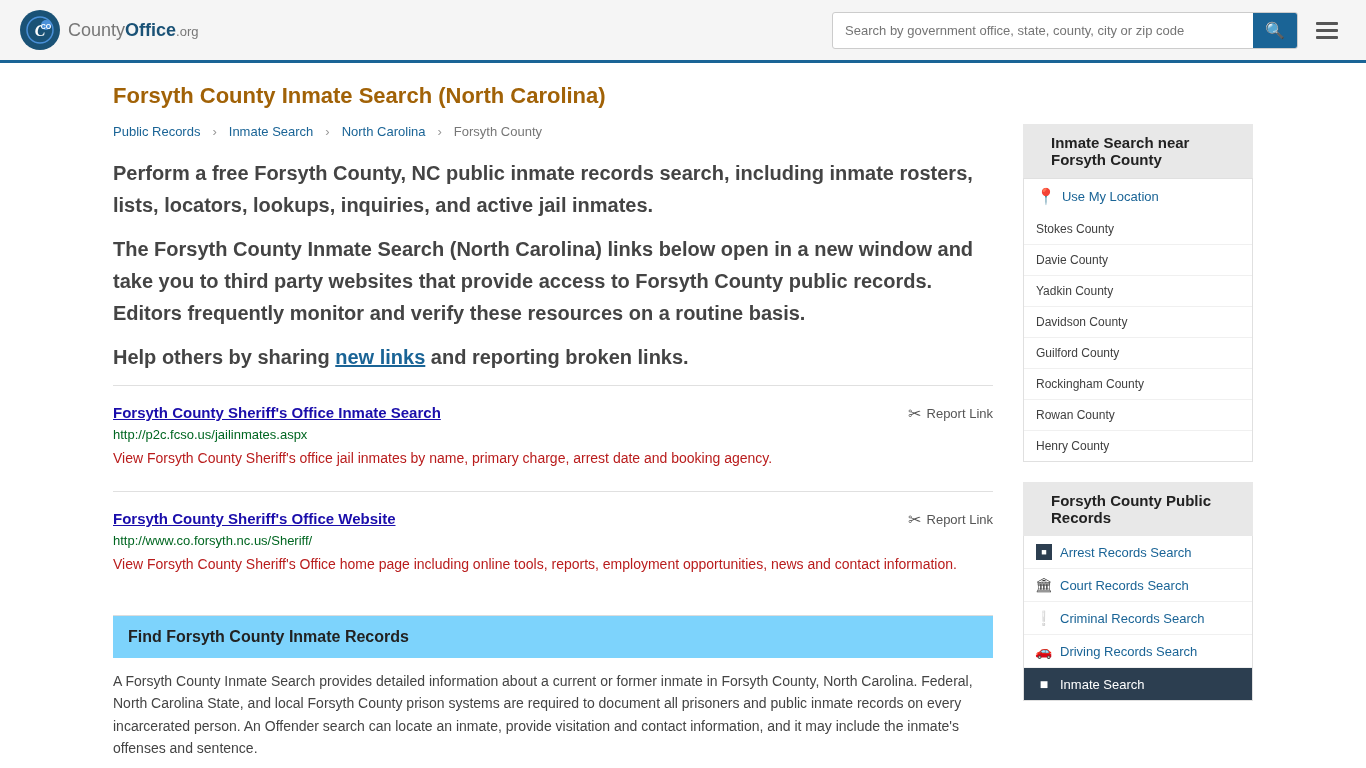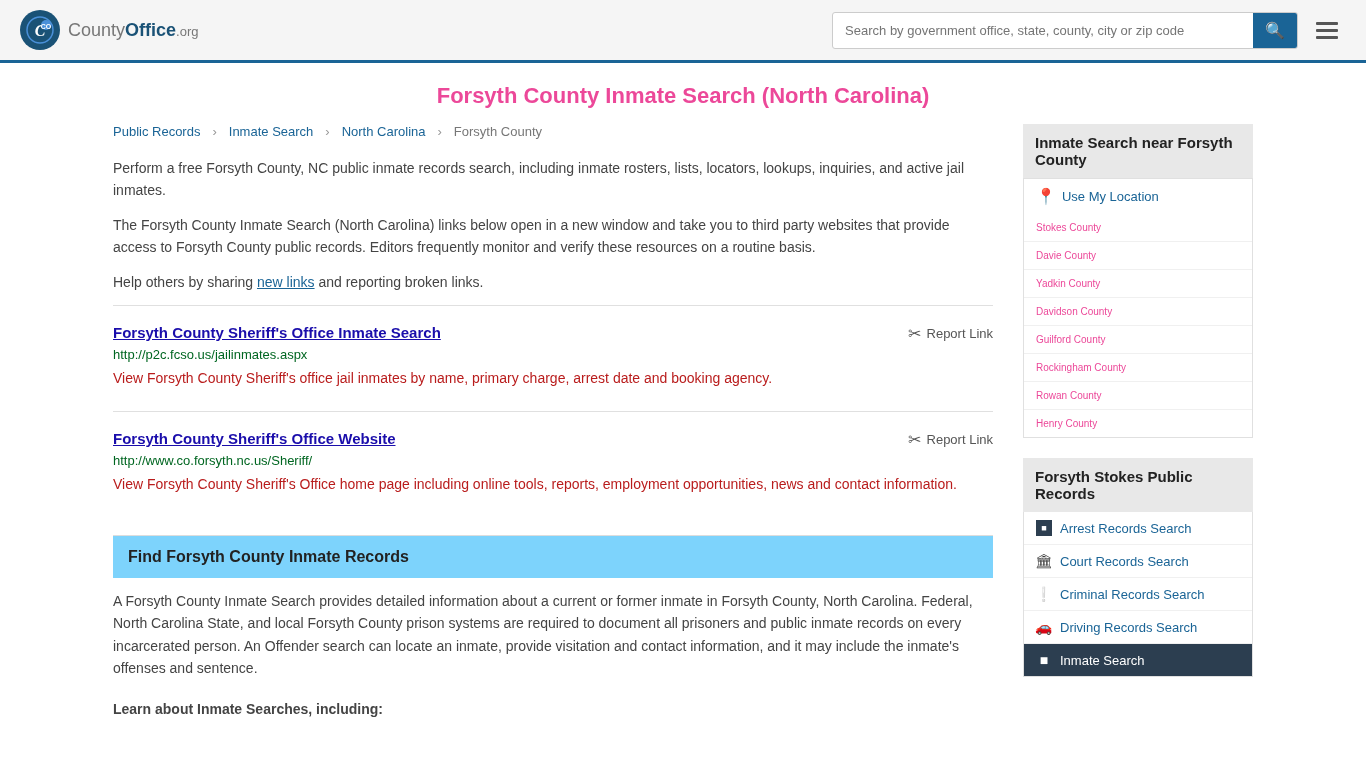--- a/index.html
+++ b/index.html
@@ -90,23 +90,22 @@
 
     
     .main-container {
       max-width: 1200px;
       margin: 0 auto;
       padding: 20px 30px;
     }
     .page-title {
       font-size: 22px;
       font-weight: bold;
-      color: #ec4899;
+      color: #a16207;
       margin-bottom: 15px;
-      text-align: center;
     }
 
     
     .content-layout {
       display: flex;
       gap: 30px;
     }
     .content-main {
       flex: 1;
       min-width: 0;
@@ -126,24 +125,25 @@
       gap: 12px;
     }
     .breadcrumb a {
       color: #1a6496;
       text-decoration: none;
     }
     .breadcrumb-sep { color: #999; }
 
     
     .description p {
-      font-size: 14px;
+      font-size: 20px;
       line-height: 1.6;
       color: #444;
       margin-bottom: 12px;
+      font-weight: bold;
     }
     .description a {
       color: #1a6496;
       text-decoration: underline;
     }
 
     
     .result-item {
       border-top: 1px solid #e0e0e0;
       padding: 18px 0 10px 0;
@@ -207,21 +207,21 @@
       font-weight: bold;
       margin-top: 18px;
     }
 
     
     .sidebar-section {
       margin-bottom: 20px;
     }
     .sidebar-title {
       background: #e8e8e8;
-      padding: 10px 12px;
+      padding: 10px 28px;
       font-size: 15px;
       font-weight: bold;
       color: #222;
       margin-bottom: 0;
     }
     .sidebar-list {
       list-style: none;
       border: 1px solid #e0e0e0;
       border-top: none;
     }
@@ -229,23 +229,23 @@
       padding: 8px 12px;
       border-bottom: 1px solid #f0f0f0;
       display: flex;
       align-items: center;
       gap: 8px;
     }
     .sidebar-list li:last-child {
       border-bottom: none;
     }
     .sidebar-list a {
-      color: #ec4899;
+      color: #404040;
       text-decoration: none;
-      font-size: 10px;
+      font-size: 12px;
     }
     .use-location {
       display: flex;
       align-items: center;
       gap: 6px;
       padding: 8px 12px;
       border: 1px solid #e0e0e0;
       border-bottom: none;
     }
     .use-location a {
@@ -420,21 +420,21 @@
           <li>
             <a href="#">Rowan County</a>
           </li>
           <li>
             <a href="#">Henry County</a>
           </li>
         </ul>
       </div>
 
       <div class="sidebar-section">
-        <div class="sidebar-title">Forsyth Stokes Public Records</div>
+        <div class="sidebar-title">Forsyth County Public Records</div>
         <ul class="sidebar-records-list">
           <li>
             <span class="rec-icon dark-sq">■</span>
             <a href="#">Arrest Records Search</a>
           </li>
           <li>
             <span class="rec-icon">🏛</span>
             <a href="#">Court Records Search</a>
           </li>
           <li>

